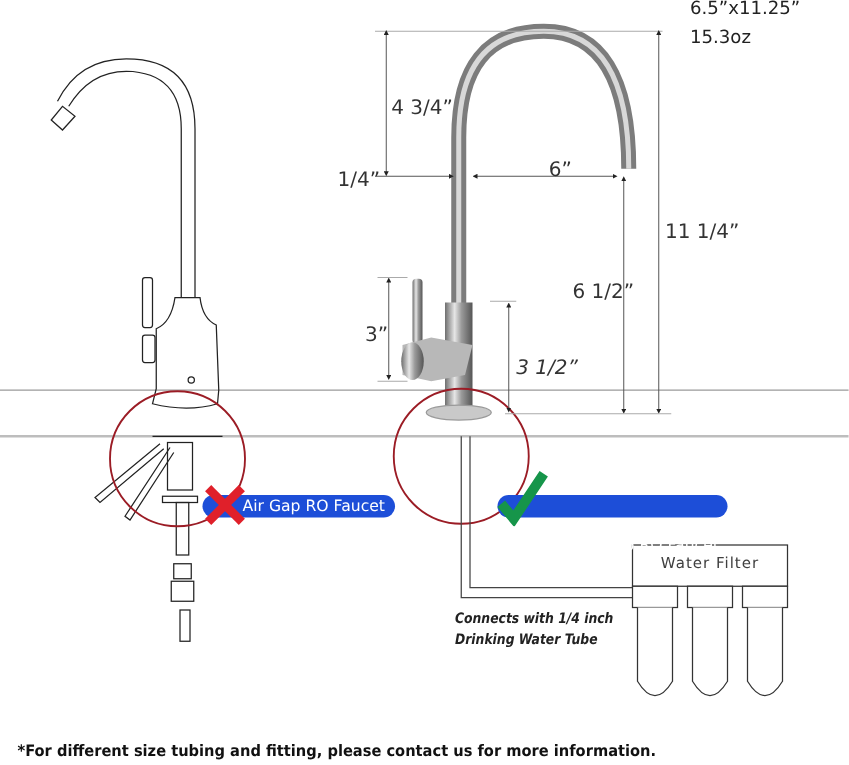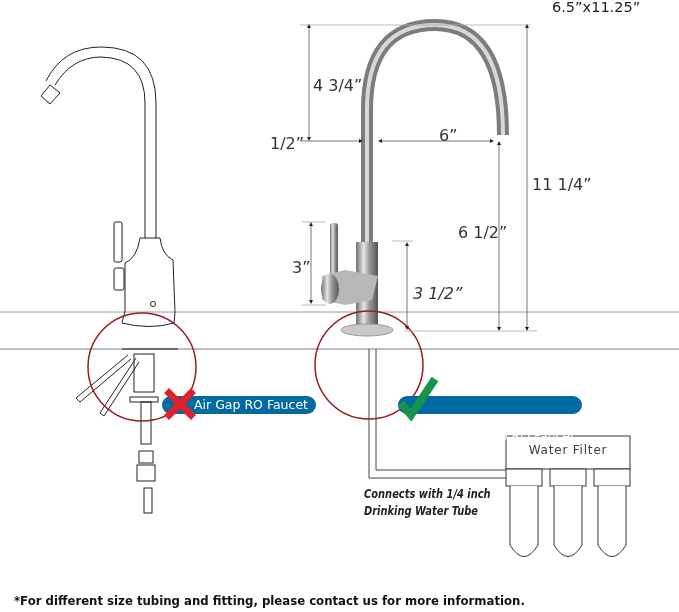--- a/index.html
+++ b/index.html
@@ -1,21 +1,21 @@
 <!DOCTYPE html>
 <html><head>
 <meta charset="utf-8">
 <style>
   html, body { margin:0; padding:0; background:#ffffff; }
   body { width:679px; height:612px; position:relative; overflow:hidden; font-family:"Liberation Sans", sans-serif; }
   svg.diagram { position:absolute; left:0; top:0; }
   .specs { position:absolute; left:552px; top:-4px; font-family:"DejaVu Sans", sans-serif; font-size:14.5px; line-height:22.5px; color:#222; }
   .specs div { white-space:nowrap; }
   .dim { position:absolute; font-family:"DejaVu Sans", sans-serif; font-size:16px; color:#333; white-space:nowrap; }
-  .pill { position:absolute; height:18px; border-radius:9px; background:#0369a1; color:#fff; font-family:"DejaVu Sans", sans-serif; font-size:12.5px; line-height:18px; white-space:nowrap; }
+  .pill { position:absolute; height:18px; border-radius:9px; background:#1d4ed8; color:#fff; font-family:"DejaVu Sans", sans-serif; font-size:12.5px; line-height:18px; white-space:nowrap; }
   .pill span { display:inline-block; }
   .mark { position:absolute; }
   .filter-label { position:absolute; left:506px; top:443px; width:124px; text-align:center; font-family:"DejaVu Sans", sans-serif; font-size:12px; letter-spacing:0.8px; color:#404040; }
   .tube-note { position:absolute; left:364px; top:486px; font-family:"DejaVu Sans", sans-serif; font-weight:bold; font-style:italic; font-size:11.5px; line-height:17px; color:#222; transform:scaleX(0.86); transform-origin:left top; }
   .footnote { position:absolute; left:14px; top:593px; font-family:"DejaVu Sans", sans-serif; font-weight:bold; font-size:12.6px; color:#111; white-space:nowrap; transform:scaleX(0.93); transform-origin:left top; }
 </style>
 </head>
 <body>
 
 <svg class="diagram" width="679" height="612" viewBox="0 0 679 612">
@@ -93,24 +93,25 @@
     <line x1="302" y1="222" x2="326" y2="222" stroke="#aaa"></line>
     <line x1="302" y1="305" x2="326" y2="305" stroke="#aaa"></line>
     <line x1="311" y1="224" x2="311" y2="302" marker-start="url(#arr)" marker-end="url(#arr)"></line>
     <line x1="392" y1="241" x2="413" y2="241" stroke="#aaa"></line>
     <line x1="407" y1="244" x2="407" y2="328" marker-start="url(#arr)" marker-end="url(#arr)"></line>
   </g>
 </svg>
 
 <div class="specs">
   <div>6.5”x11.25”</div>
+  <div>15.3oz</div>
 </div>
 
 <div class="dim" style="left:313px;top:76px;">4 3/4”</div>
-<div class="dim" style="left:270px;top:134px;">1/2”</div>
+<div class="dim" style="left:270px;top:134px;">1/4”</div>
 <div class="dim" style="left:439px;top:126px;">6”</div>
 <div class="dim" style="left:532px;top:175px;">11 1/4”</div>
 <div class="dim" style="left:458px;top:223px;">6 1/2”</div>
 <div class="dim" style="left:292px;top:258px;">3”</div>
 <div class="dim" style="left:413px;top:284px;font-style:italic;">3 1/2”</div>
 
 <div class="pill" style="left:162px;top:396px;width:154px;">
   <span style="padding-left:32px;">Air Gap RO Faucet</span>
 </div>
 <svg class="mark" style="left:164px;top:388px;" width="32" height="32" viewBox="0 0 32 32">

